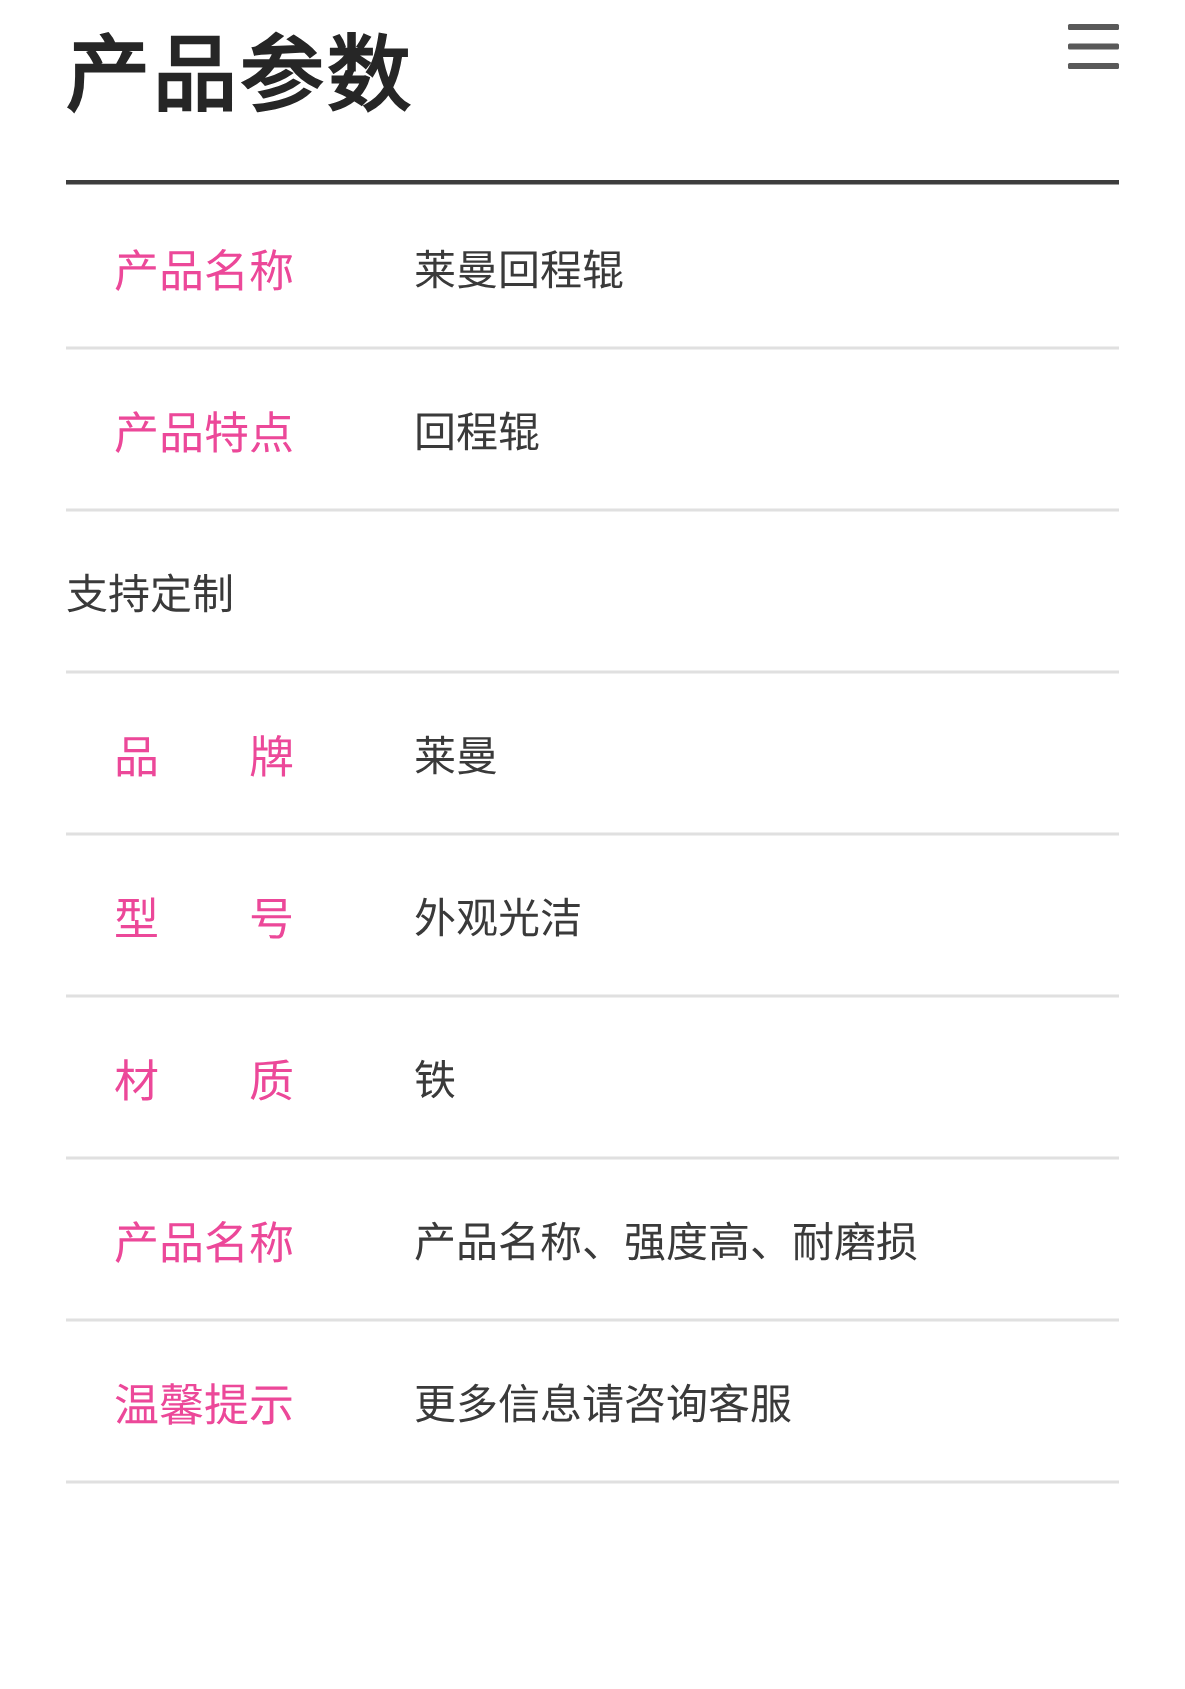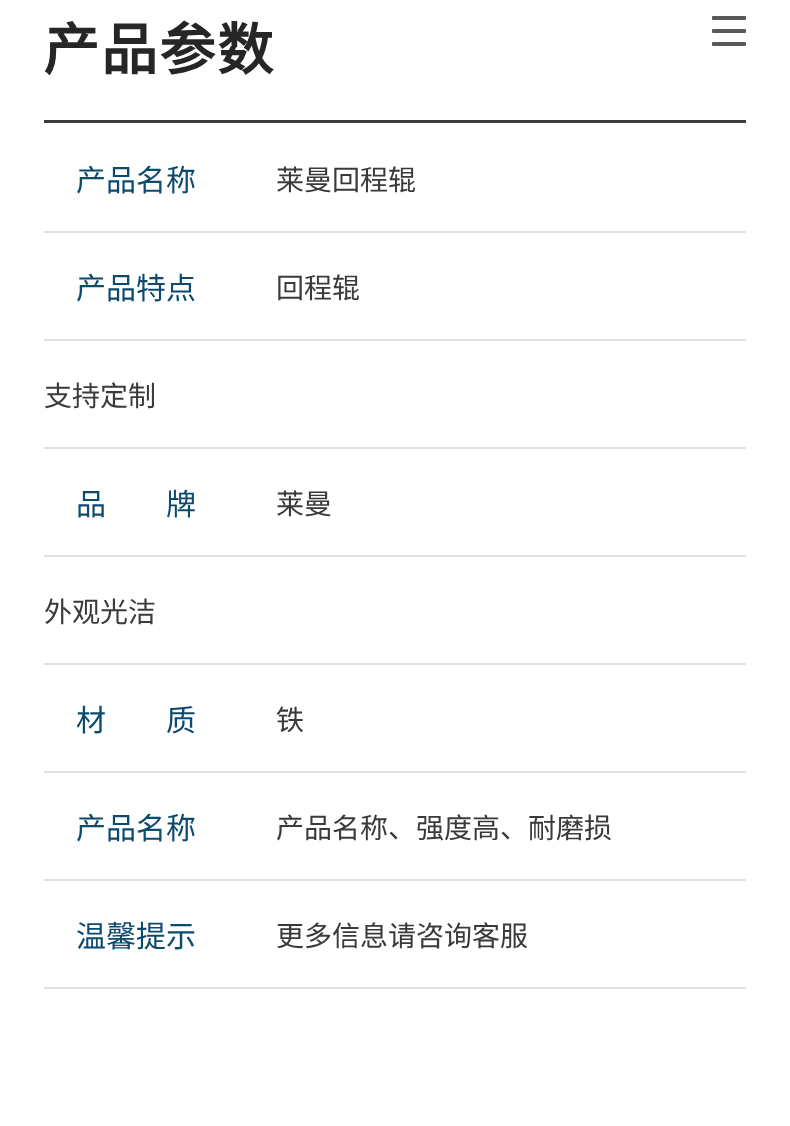--- a/index.html
+++ b/index.html
@@ -71,21 +71,21 @@
     height: 106px;
     border-bottom: 2px solid #e0e0e0;
   }
   .spec-row:last-child {
     border-bottom: 2px solid #e0e0e0;
   }
   .spec-label {
     width: 232px;
     flex: 0 0 232px;
     font-size: 30px;
-    color: #0c4a6e;
+    color: #ec4899;
     padding-left: 32px;
     box-sizing: border-box;
     letter-spacing: 0px;
     white-space: nowrap;
   }
   .spec-label.spaced {
     
     letter-spacing: 0;
   }
   .spec-value {
@@ -124,20 +124,21 @@
     <div class="spec-row">
       <div class="spec-value">支持定制</div>
     </div>
 
     <div class="spec-row">
       <div class="spec-label spaced">品　　牌</div>
       <div class="spec-value">莱曼</div>
     </div>
 
     <div class="spec-row">
+      <div class="spec-label spaced">型　　号</div>
       <div class="spec-value">外观光洁</div>
     </div>
 
     <div class="spec-row">
       <div class="spec-label spaced">材　　质</div>
       <div class="spec-value">铁</div>
     </div>
 
     <div class="spec-row">
       <div class="spec-label">产品名称</div>

